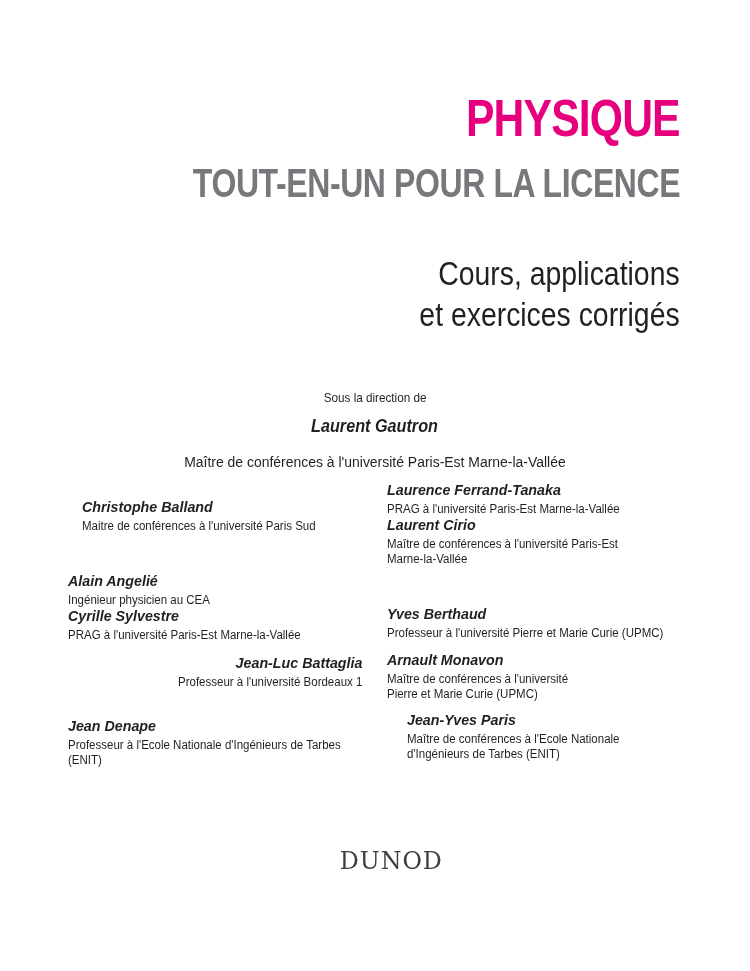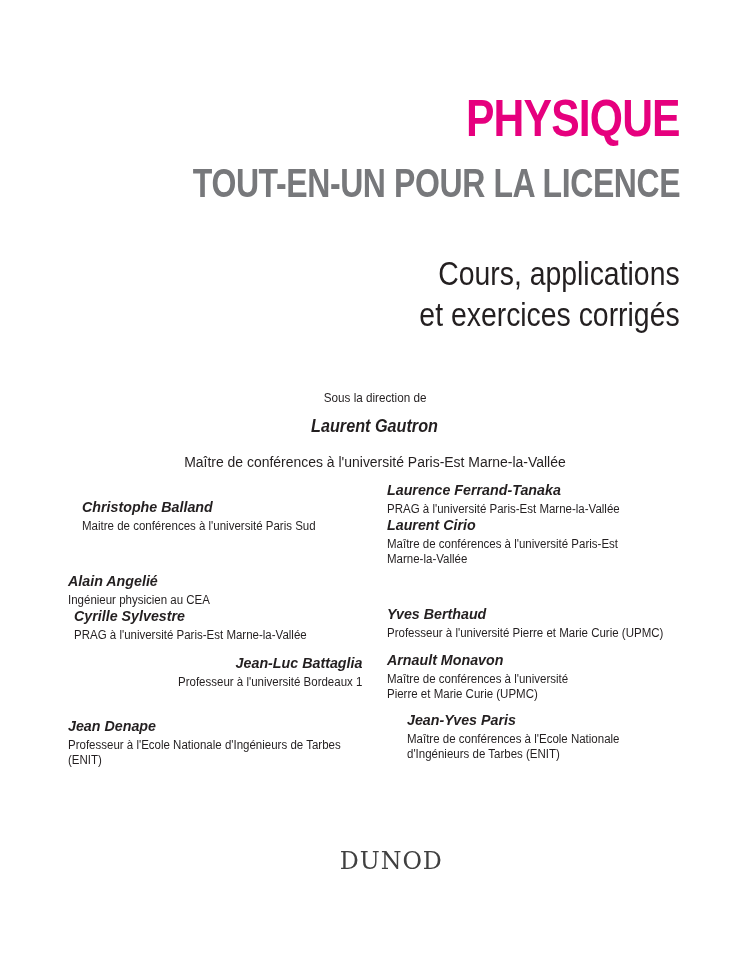--- a/index.html
+++ b/index.html
@@ -126,21 +126,21 @@
 <div class="abs dir-role"><span>Maître de conférences à l'université Paris-Est Marne-la-Vallée</span></div>
 
 <div class="author" style="left:68px; top:497px;margin-left:14px;">
   <div class="author-name">Christophe Balland</div>
   <div class="author-role">Maitre de conférences à l'université Paris Sud</div>
 </div>
 <div class="author" style="left:68px; top:543px;margin-top:28px;">
   <div class="author-name">Alain Angelié</div>
   <div class="author-role">Ingénieur physicien au CEA</div>
 </div>
-<div class="author" style="left:68px; top:606px;margin-left:6px;">
+<div class="author" style="left:68px; top:606px;">
   <div class="author-name">Cyrille Sylvestre</div>
   <div class="author-role">PRAG à l'université Paris-Est Marne-la-Vallée</div>
 </div>
 <div class="author" style="left:68px; top:653px;text-align:right;">
   <div class="author-name">Jean-Luc Battaglia</div>
   <div class="author-role">Professeur à l'université Bordeaux 1</div>
 </div>
 <div class="author" style="left:68px; top:716px;">
   <div class="author-name">Jean Denape</div>
   <div class="author-role">Professeur à l'Ecole Nationale d'Ingénieurs de Tarbes

